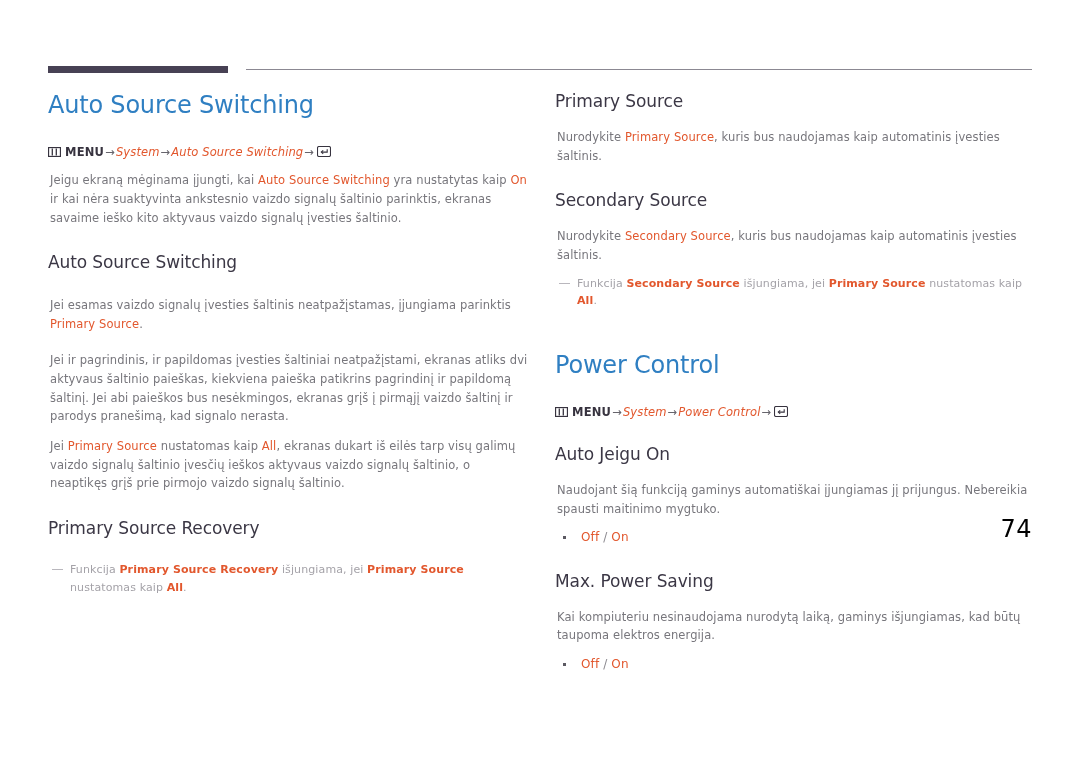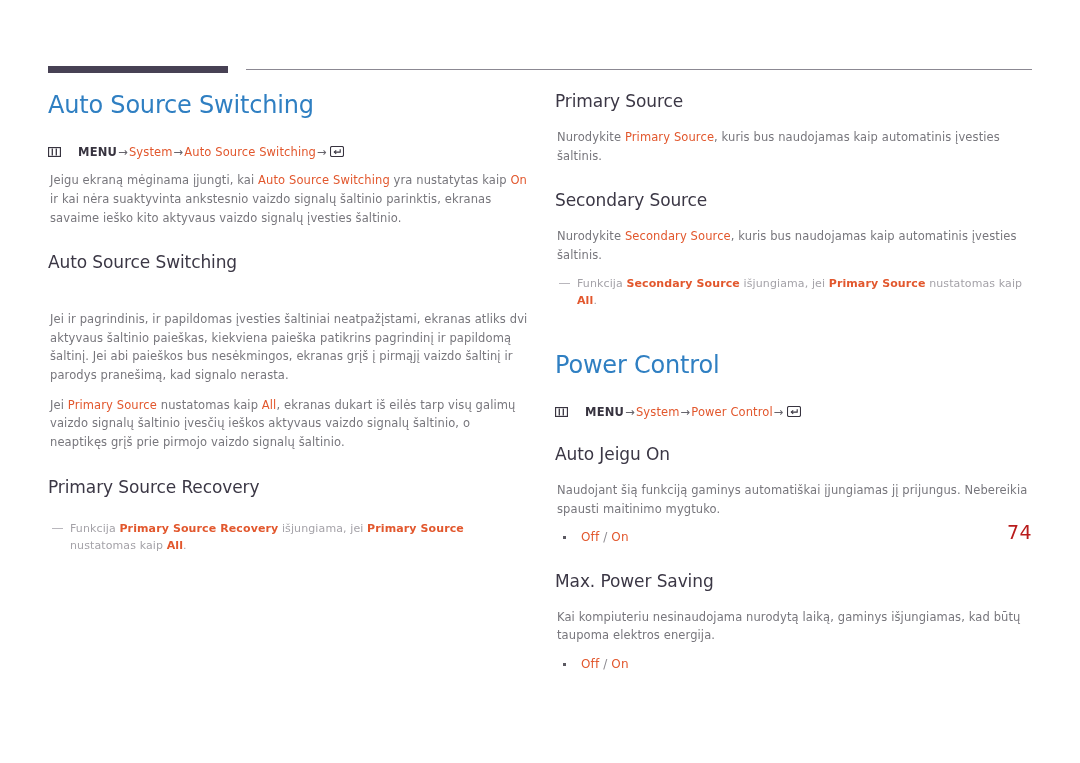--- a/index.html
+++ b/index.html
@@ -78,23 +78,23 @@
     margin: 2px;
     letter-spacing: 0.01em;
   }
   .breadcrumb {
     font-size: 11.5px;
     color: #3b3745;
     line-height: 1.5;
     letter-spacing: 0.01em;
     white-space: nowrap;
   }
-  .breadcrumb .crumb { color: #e2572d; }
+  .breadcrumb .crumb { color: #e2572d; font-style: italic; }
   .breadcrumb .arrow { color: #66646c; padding: 0 1px; }
-  .breadcrumb .menu-word { color: #37333f; font-weight: 600; letter-spacing: 0.02em; margin-left: 13px; }
+  .breadcrumb .menu-word { color: #37333f; font-weight: 600; letter-spacing: 0.02em; }
 
   .kw { color: #e2572d; }
   .kwb { color: #e2572d; font-weight: 600; }
 
   
   .note {
     font-size: 11px;
     color: #a4a2a8;
     line-height: 1.6;
     padding-left: 22px;
@@ -153,22 +153,22 @@
     height: 11px;
     vertical-align: -1px;
     margin-left: 2px;
   }
 
   
   .page-number {
     position: absolute;
     right: 48px;
     bottom: 30px;
-    font-size: 19px;
-    color: #b91c1c;
+    font-size: 24px;
+    color: #000000;
     letter-spacing: 0.02em;
   }
 </style>
 </head>
 <body>
 
 <div class="page">
 
   <div class="header-rule">
     <div class="thick"></div>
@@ -203,20 +203,21 @@
 
     <div class="gap-lg"></div>
 
     <h2 class="subtitle">Auto Source Switching</h2>
 
     <div class="gap-md"></div>
 
 
     <div class="gap-p"></div>
 
+    <p class="body"><span>Jei esamas vaizdo signalų įvesties šaltinis neatpažįstamas, įjungiama parinktis </span><span class="kw">Primary Source</span><span>.</span></p>
 
     <div class="gap-p"></div>
 
 
     <div class="gap-p"></div>
 
     <p class="body">Jei ir pagrindinis, ir papildomas įvesties šaltiniai neatpažįstami, ekranas atliks dvi aktyvaus šaltinio paieškas, kiekviena paieška patikrins pagrindinį ir papildomą šaltinį. Jei abi paieškos bus nesėkmingos, ekranas grįš į pirmąjį vaizdo šaltinį ir parodys pranešimą, kad signalo nerasta.</p>
 
     <div class="gap-p"></div>
 

